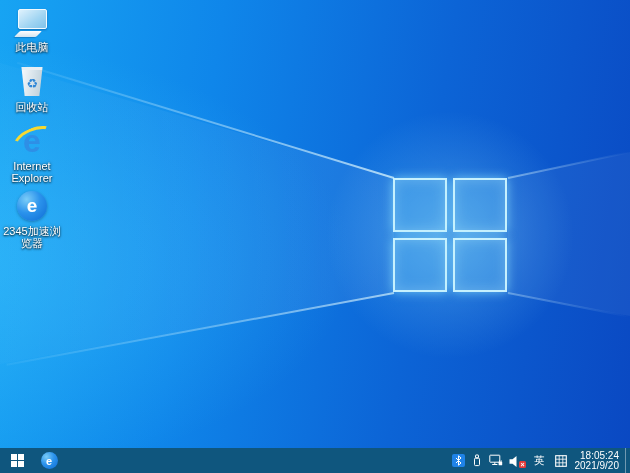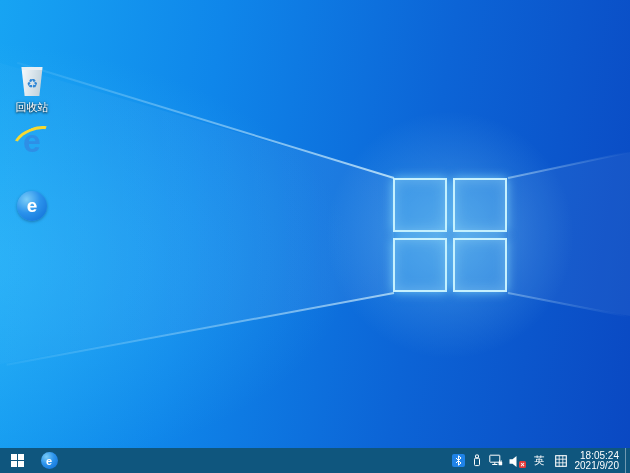--- a/index.html
+++ b/index.html
@@ -95,43 +95,52 @@
     <div class="ray ray-tr"></div>
     <div class="ray ray-br"></div>
     <div class="win-logo">
       <div class="pane"></div>
       <div class="pane"></div>
       <div class="pane"></div>
       <div class="pane"></div>
     </div>
   </div>
 
+  <div class="icon-cell" style="top:5px">
+    <div class="icon-art">
+      <div class="pc-screen"></div>
+        <div class="pc-kbd"></div>
+    </div>
+    <div class="icon-label">此电脑</div>
+  </div>
 
   <div class="icon-cell" style="top:65px">
     <div class="icon-art">
       <div class="bin-body">
           <span class="bin-symbol">♻</span>
         </div>
     </div>
     <div class="icon-label">回收站</div>
   </div>
 
   <div class="icon-cell" style="top:124px">
     <div class="icon-art">
       <div class="ie-wrap">
         <span class="ie-e">e</span>
         <span class="ie-orbit"></span>
       </div>
     </div>
+    <div class="icon-label">Internet Explorer</div>
   </div>
 
   <div class="icon-cell" style="top:189px">
     <div class="icon-art">
       <div class="b2345">e</div>
     </div>
+    <div class="icon-label">2345加速浏览器</div>
   </div>
 
   <div class="taskbar">
 
     <div class="start-btn">
       <div class="win-flag">
         <span></span>
           <span></span>
           <span></span>
           <span></span>

